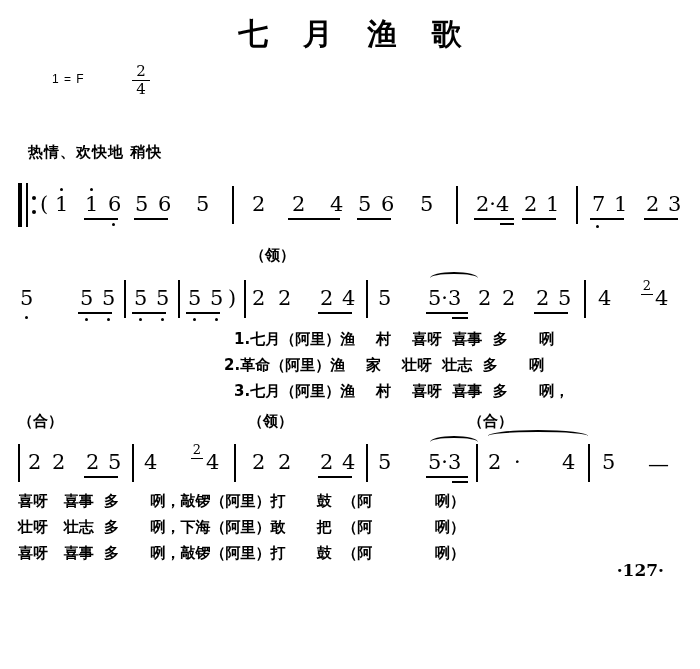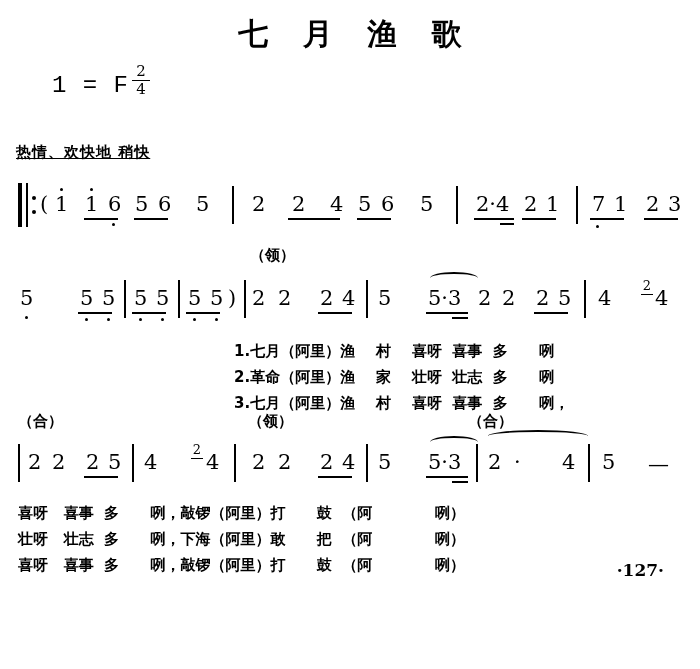--- a/index.html
+++ b/index.html
@@ -31,22 +31,22 @@
     font-weight: bold;
     font-size: 30px;
     letter-spacing: 12px;
     text-indent: 12px;
   }
   
   .keysig {
     position: absolute;
     top: 72px;
     left: 52px;
-    font-family: Liberation Mono, monospace;
-    font-size: 24px;
+    font-family: Liberation Sans, sans-serif;
+    font-size: 12px;
     letter-spacing: 1px;
   }
   .meter {
     position: absolute;
     top: 64px;
     left: 128px;
     width: 26px;
     text-align: center;
     font-family: "DejaVu Serif", serif;
     font-size: 15px;
@@ -77,26 +77,25 @@
     position: absolute;
     top: 108px;
     right: 36px;
     font-family: "DejaVu Sans", sans-serif;
     font-size: 17px;
     letter-spacing: 2px;
   }
   .tempo {
     position: absolute;
     top: 143px;
-    left: 16px;
+    left: 28px;
     font-family: "DejaVu Sans", sans-serif;
     font-weight: bold;
     font-size: 15px;
     letter-spacing: 1px;
-    text-decoration: underline;
   }
 
   
   .system { position: absolute; left: 0; width: 700px; }
 
   .note {
     position: absolute;
     font-family: "DejaVu Serif", serif;
     font-size: 21px;
     line-height: 21px;
@@ -123,21 +122,20 @@
     border-radius: 50%;
     height: 10px;
     width: 40px;
   }
   .lyric {
     position: absolute;
     font-family: "DejaVu Sans", sans-serif;
     font-weight: bold;
     font-size: 15px;
     white-space: pre;
-    margin-top: 12px;
   }
   .marker {
     position: absolute;
     font-family: "DejaVu Sans", sans-serif;
     font-weight: bold;
     font-size: 15px;
   }
   .fracmark {
     position: absolute;
     font-family: "DejaVu Serif", serif;
@@ -295,21 +293,21 @@
 
     <div class="fracmark" style="left:640px;top:8px;">
       <span>2</span>
     </div>
     <div style="position:absolute;left:641px;top:22px;width:12px;height:1px;background:#000;"></div>
     <div class="note" style="left:655px;top:16px;">4</div>
   </div>
 
   <div>
     <div class="lyric" style="top:330px;left:234px;"><span>1.</span><span>七月（阿里）渔    村    喜呀  喜事  多      咧</span></div>
-    <div class="lyric" style="top:356px;left:234px;"><span>2.</span><span>革命（阿里）渔    家    壮呀  壮志  多      咧</span></div>
+    <div class="lyric" style="top:356px;left:224px;"><span>2.</span><span>革命（阿里）渔    家    壮呀  壮志  多      咧</span></div>
     <div class="lyric" style="top:382px;left:234px;"><span>3.</span><span>七月（阿里）渔    村    喜呀  喜事  多      咧，</span></div>
   </div>
 
   <div class="marker" style="top:412px;left:18px;">（合）</div>
   <div class="marker" style="top:412px;left:248px;">（领）</div>
   <div class="marker" style="top:412px;left:468px;">（合）</div>
 
   <div class="system" style="top:436px;height:60px;">
     <div class="barline" style="left:18px;top:8px;height:38px;"></div>
 

